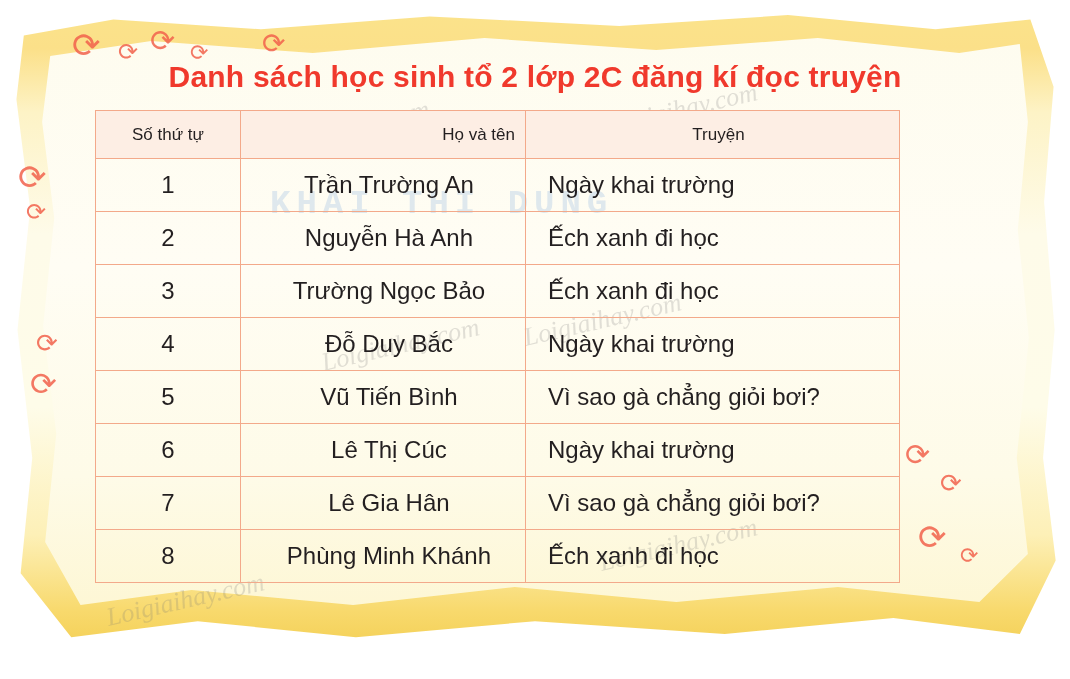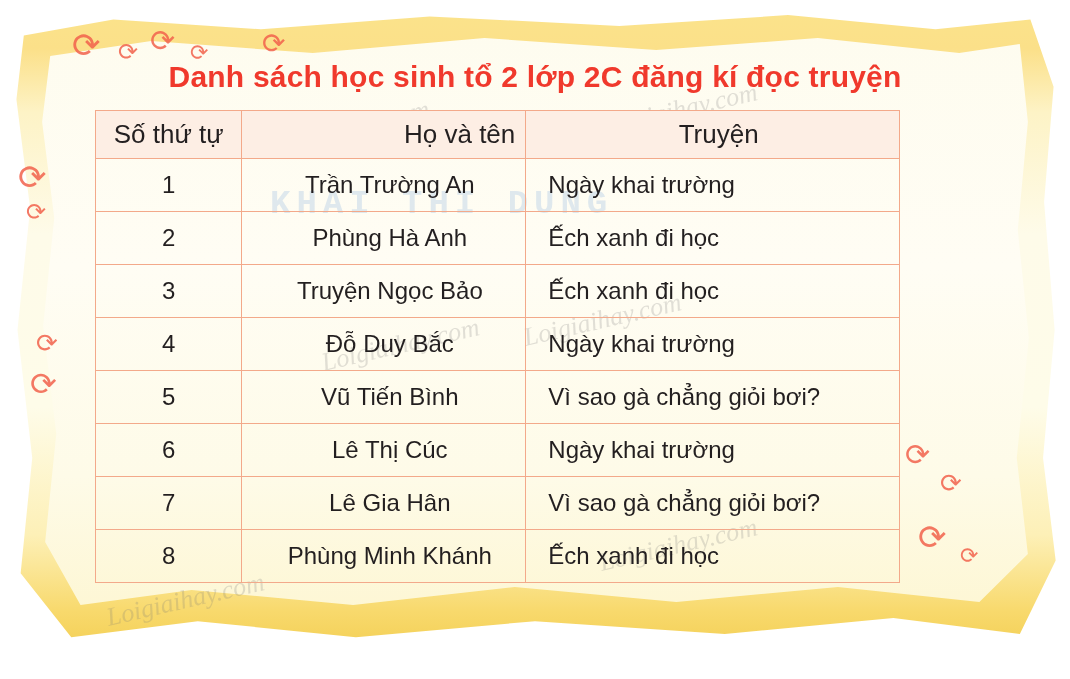--- a/index.html
+++ b/index.html
@@ -104,21 +104,21 @@
     border: 1px solid #f3a98a;
     height: 52px;
     font-size: 24px;
     color: #231f20;
     font-weight: normal;
     padding: 0 10px;
   }
   table.list thead th {
     background: #fdeee4;
     text-align: center;
-    font-size: 26px;
+    font-size: 17px;
     height: 47px;
   }
   .col-stt { width: 140px; text-align: center; }
   .col-name { width: 280px; text-align: center; padding-left: 22px !important; }
   .col-story { width: 385px; text-align: left; padding-left: 22px !important; }
 </style>
 </head>
 <body>
 
 <div id="page">
@@ -161,26 +161,26 @@
       </tr>
     </thead>
     <tbody>
       <tr>
         <td class="col-stt">1</td>
         <td class="col-name">Trần Trường An</td>
         <td class="col-story">Ngày khai trường</td>
       </tr>
       <tr>
         <td class="col-stt">2</td>
-        <td class="col-name">Phùng Hà Anh</td>
+        <td class="col-name">Nguyễn Hà Anh</td>
         <td class="col-story">Ếch xanh đi học</td>
       </tr>
       <tr>
         <td class="col-stt">3</td>
-        <td class="col-name">Truyện Ngọc Bảo</td>
+        <td class="col-name">Trường Ngọc Bảo</td>
         <td class="col-story">Ếch xanh đi học</td>
       </tr>
       <tr>
         <td class="col-stt">4</td>
         <td class="col-name">Đỗ Duy Bắc</td>
         <td class="col-story">Ngày khai trường</td>
       </tr>
       <tr>
         <td class="col-stt">5</td>
         <td class="col-name">Vũ Tiến Bình</td>

